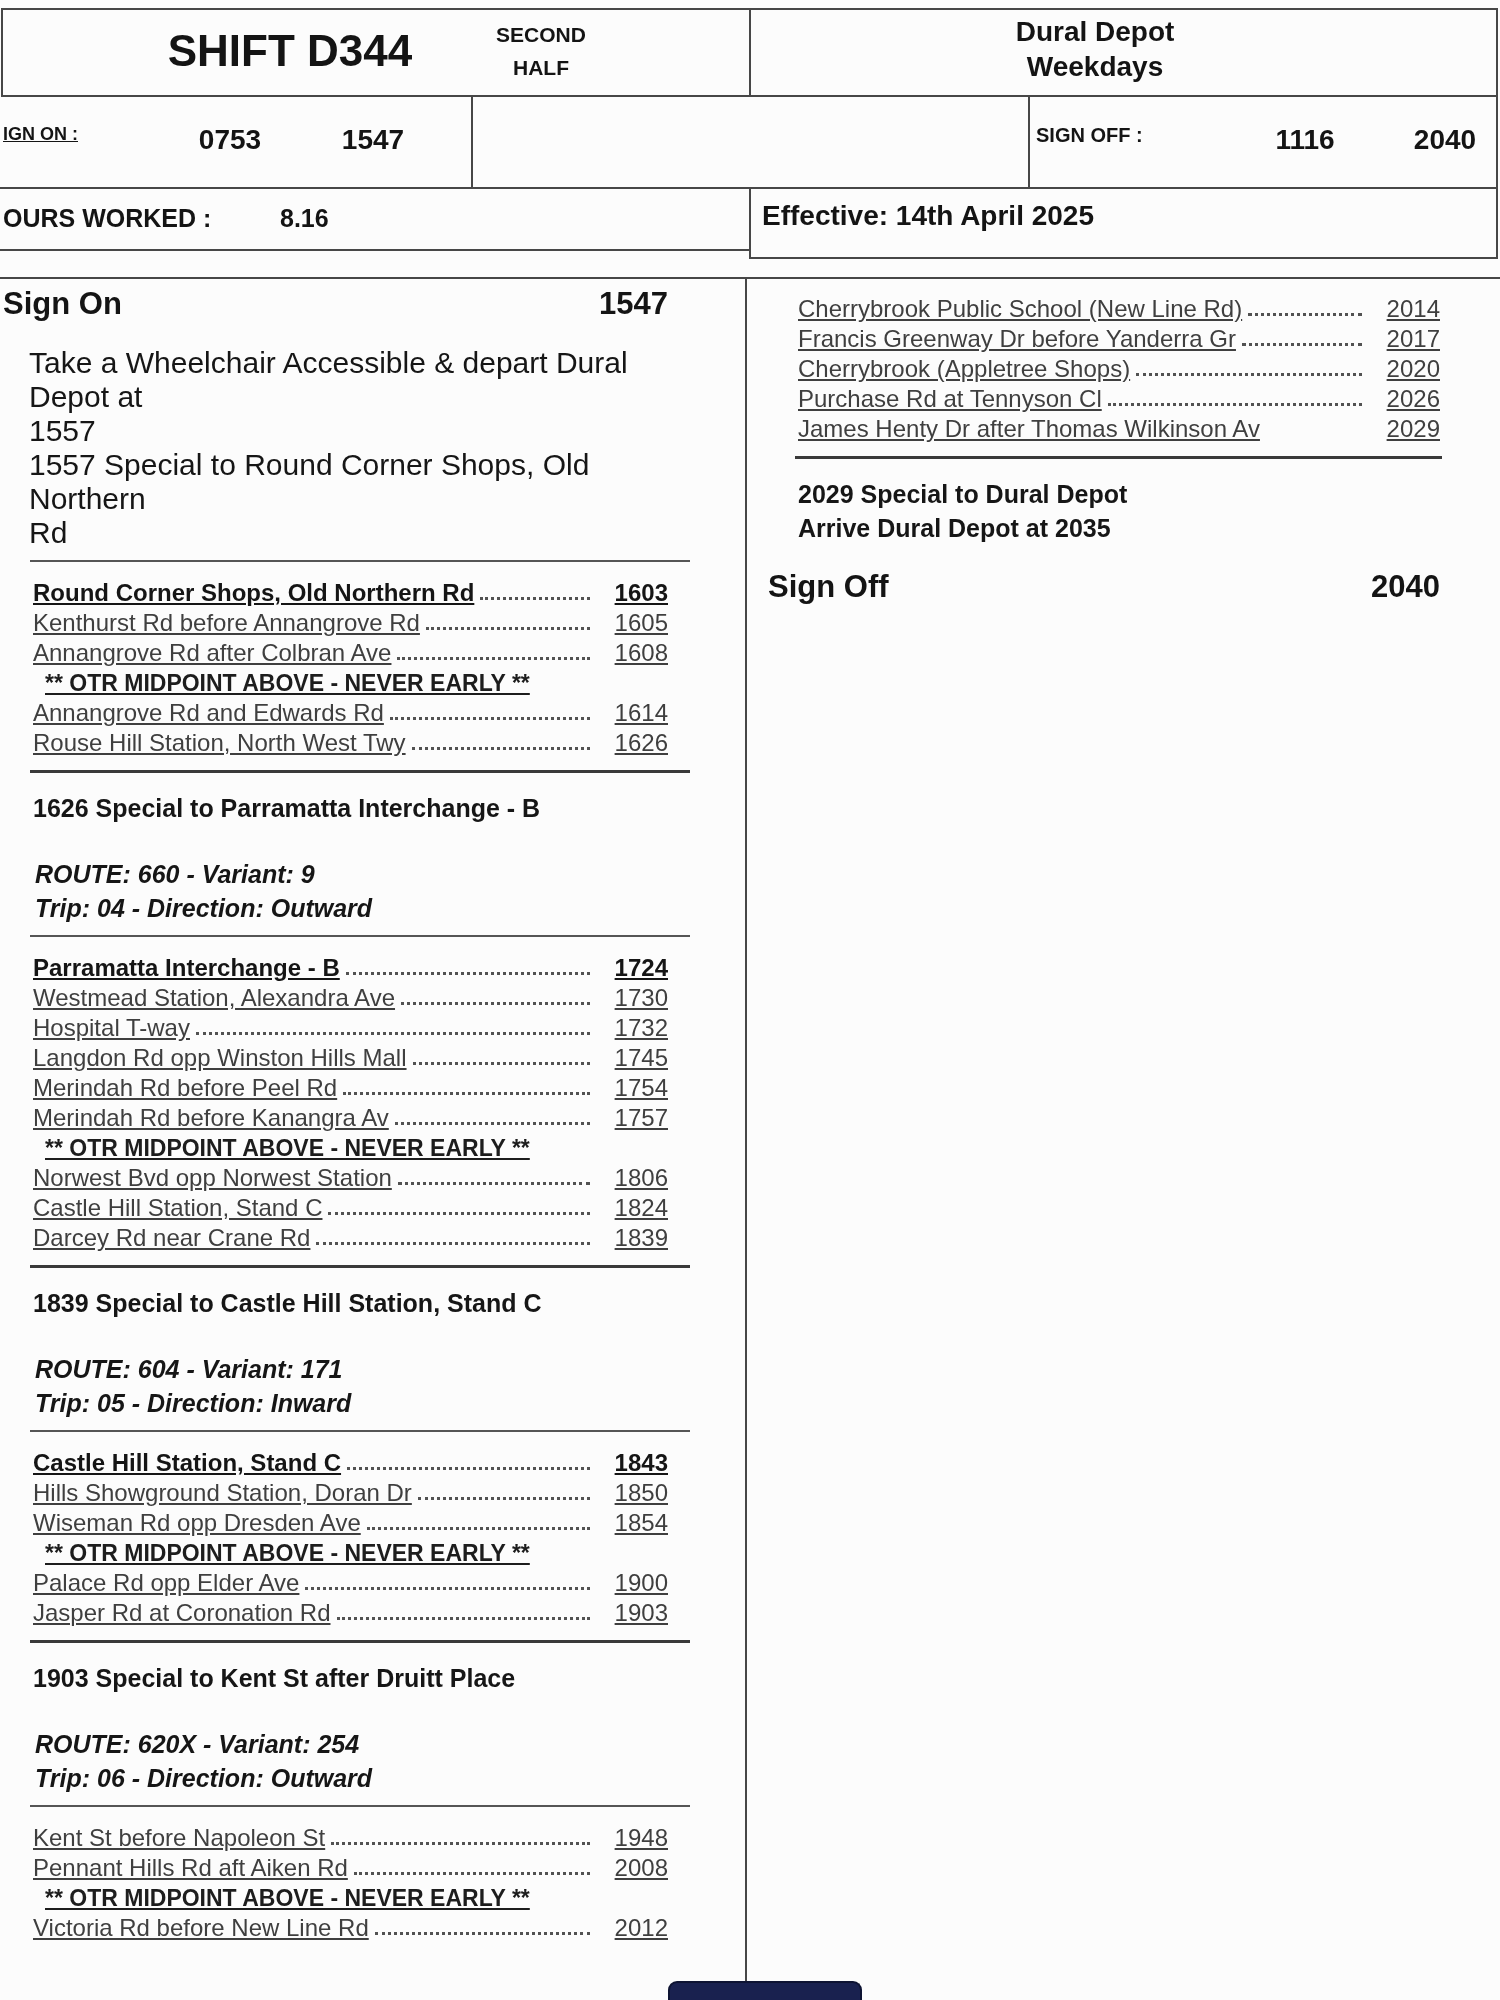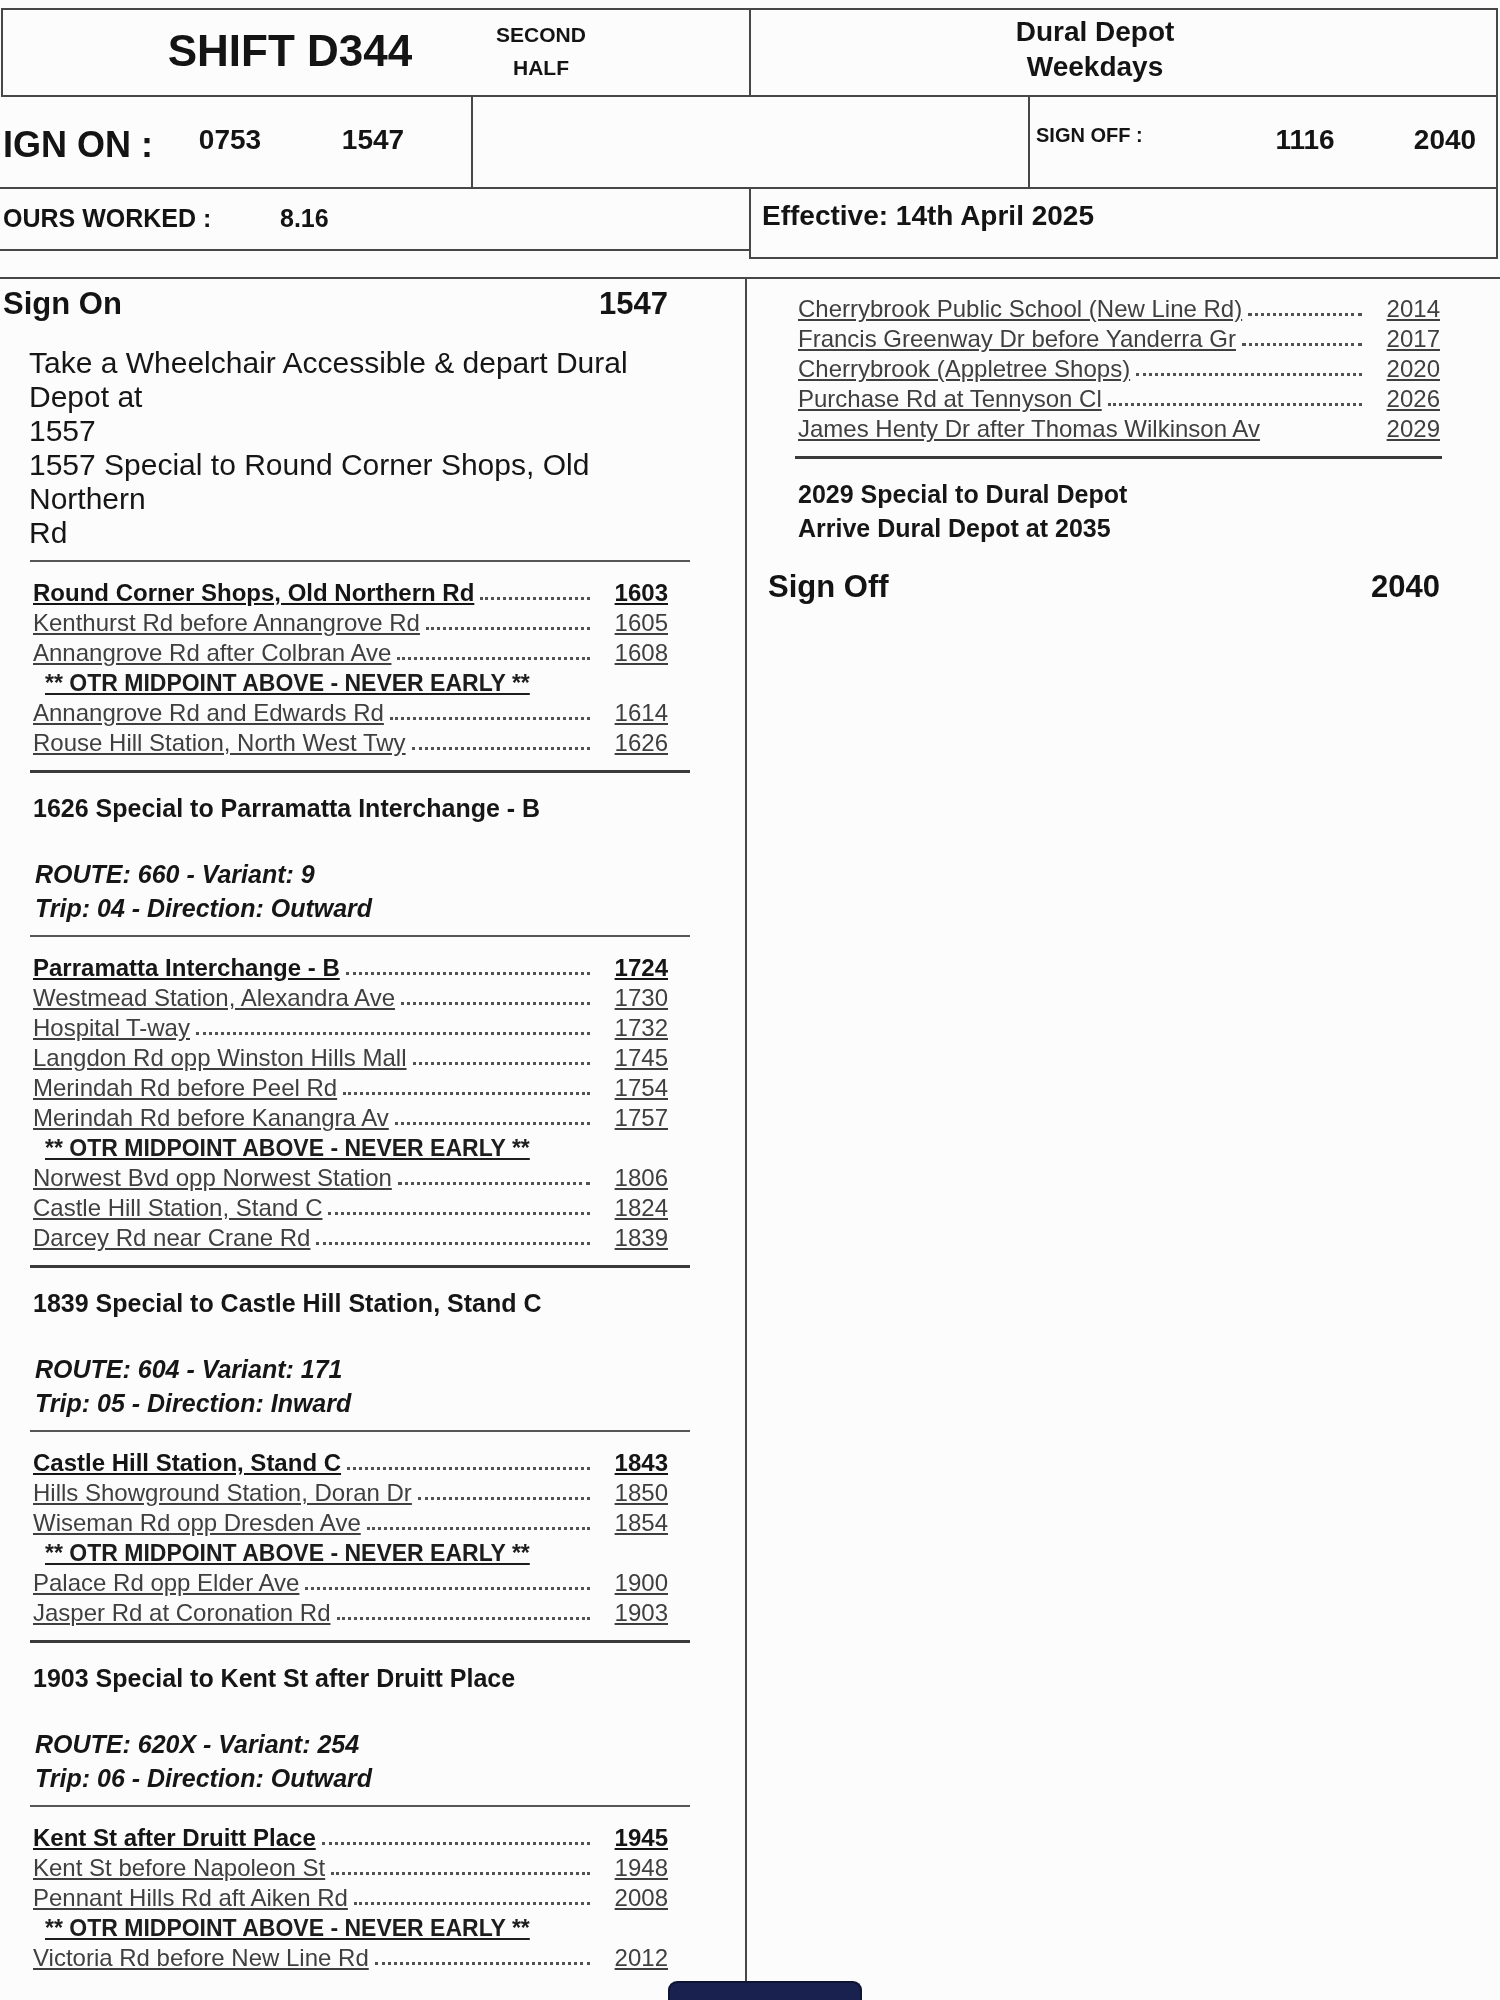--- a/index.html
+++ b/index.html
@@ -64,21 +64,21 @@
 <div class="hdr-text ctr" style="left:90px;top:26px;width:400px;font-size:44px;">SHIFT D344</div>
 <div class="hdr-text ctr" style="left:446px;top:18px;width:190px;font-size:21px;line-height:33px;">
   <div>SECOND</div>
   <div>HALF</div>
 </div>
 <div class="hdr-text ctr" style="left:800px;top:14px;width:590px;font-size:28px;line-height:35px;">
   <div>Dural Depot</div>
   <div>Weekdays</div>
 </div>
 
-<div class="hdr-text" style="left:3px;top:124px;font-size:36px;">IGN ON :</div>
+<div class="hdr-text" style="left:3px;top:124px;font-size:18px;text-decoration:underline;">IGN ON :</div>
 <div class="hdr-text ctr" style="left:170px;top:124px;width:120px;font-size:28px;">0753</div>
 <div class="hdr-text ctr" style="left:318px;top:124px;width:110px;font-size:28px;">1547</div>
 
 <div class="hdr-text" style="left:1036px;top:124px;font-size:20px;">SIGN OFF :</div>
 <div class="hdr-text ctr" style="left:1250px;top:124px;width:110px;font-size:28px;">1116</div>
 <div class="hdr-text ctr" style="left:1395px;top:124px;width:100px;font-size:28px;">2040</div>
 
 <div class="hdr-text" style="left:3px;top:204px;font-size:25px;">OURS WORKED :</div>
 <div class="hdr-text" style="left:280px;top:204px;font-size:25px;">8.16</div>
 <div class="hdr-text" style="left:762px;top:200px;font-size:28px;">Effective: 14th April 2025</div>
@@ -226,25 +226,20 @@
     <div class="rule thick"></div>
     <div class="special">
       <div>1903 Special to Kent St after Druitt Place</div>
     </div>
     <div class="route">
       <div>ROUTE: 620X - Variant: 254</div>
       <div>Trip: 06 - Direction: Outward</div>
     </div>
     <div class="rule"></div>
     <div class="stops">
-      <div class="stop-row bold">
-        <span class="s-name">Kent St after Druitt Place</span>
-        <span class="leader"></span>
-        <span class="s-time">1945</span>
-      </div>
       <div class="stop-row">
         <span class="s-name">Kent St before Napoleon St</span>
         <span class="leader"></span>
         <span class="s-time">1948</span>
       </div>
       <div class="stop-row">
         <span class="s-name">Pennant Hills Rd aft Aiken Rd</span>
         <span class="leader"></span>
         <span class="s-time">2008</span>
       </div>

